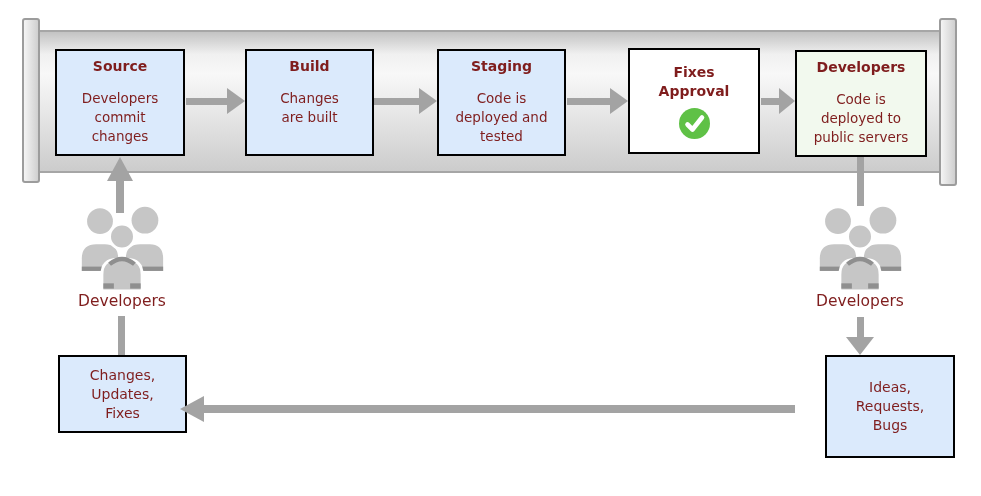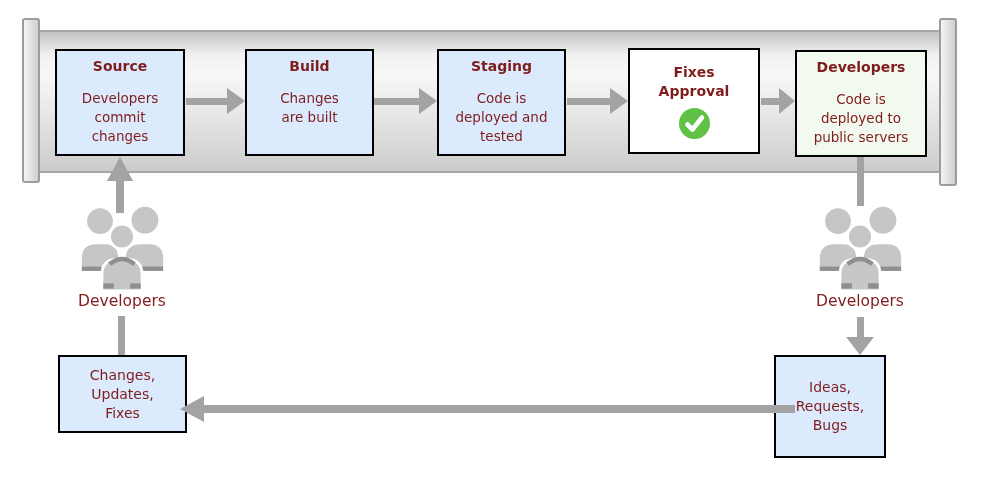--- a/index.html
+++ b/index.html
@@ -72,21 +72,21 @@
   .actor-label{position:absolute;width:140px;text-align:center;font-size:15.5px;line-height:18px;}
   .label-dev{left:52px;top:292px;}
   .label-cust{left:790px;top:292px;}
   
   .fbox{
     position:absolute;box-sizing:border-box;border:2px solid #000;background:#dbeafc;
     display:flex;align-items:center;justify-content:center;
     font-size:14px;line-height:19px;text-align:center;white-space:pre-line;
   }
   .fbox-left{left:58px;top:355px;width:129px;height:78px;}
-  .fbox-right{left:774px;top:355px;width:112px;height:103px;}
+  .fbox-right{left:825px;top:355px;width:130px;height:103px;}
 </style>
 </head>
 <body>
 
 <div class="canvas">
 
   <div class="pipe-body"></div>
   <div class="pipe-cap cap-left"></div>
   <div class="pipe-cap cap-right"></div>
 

